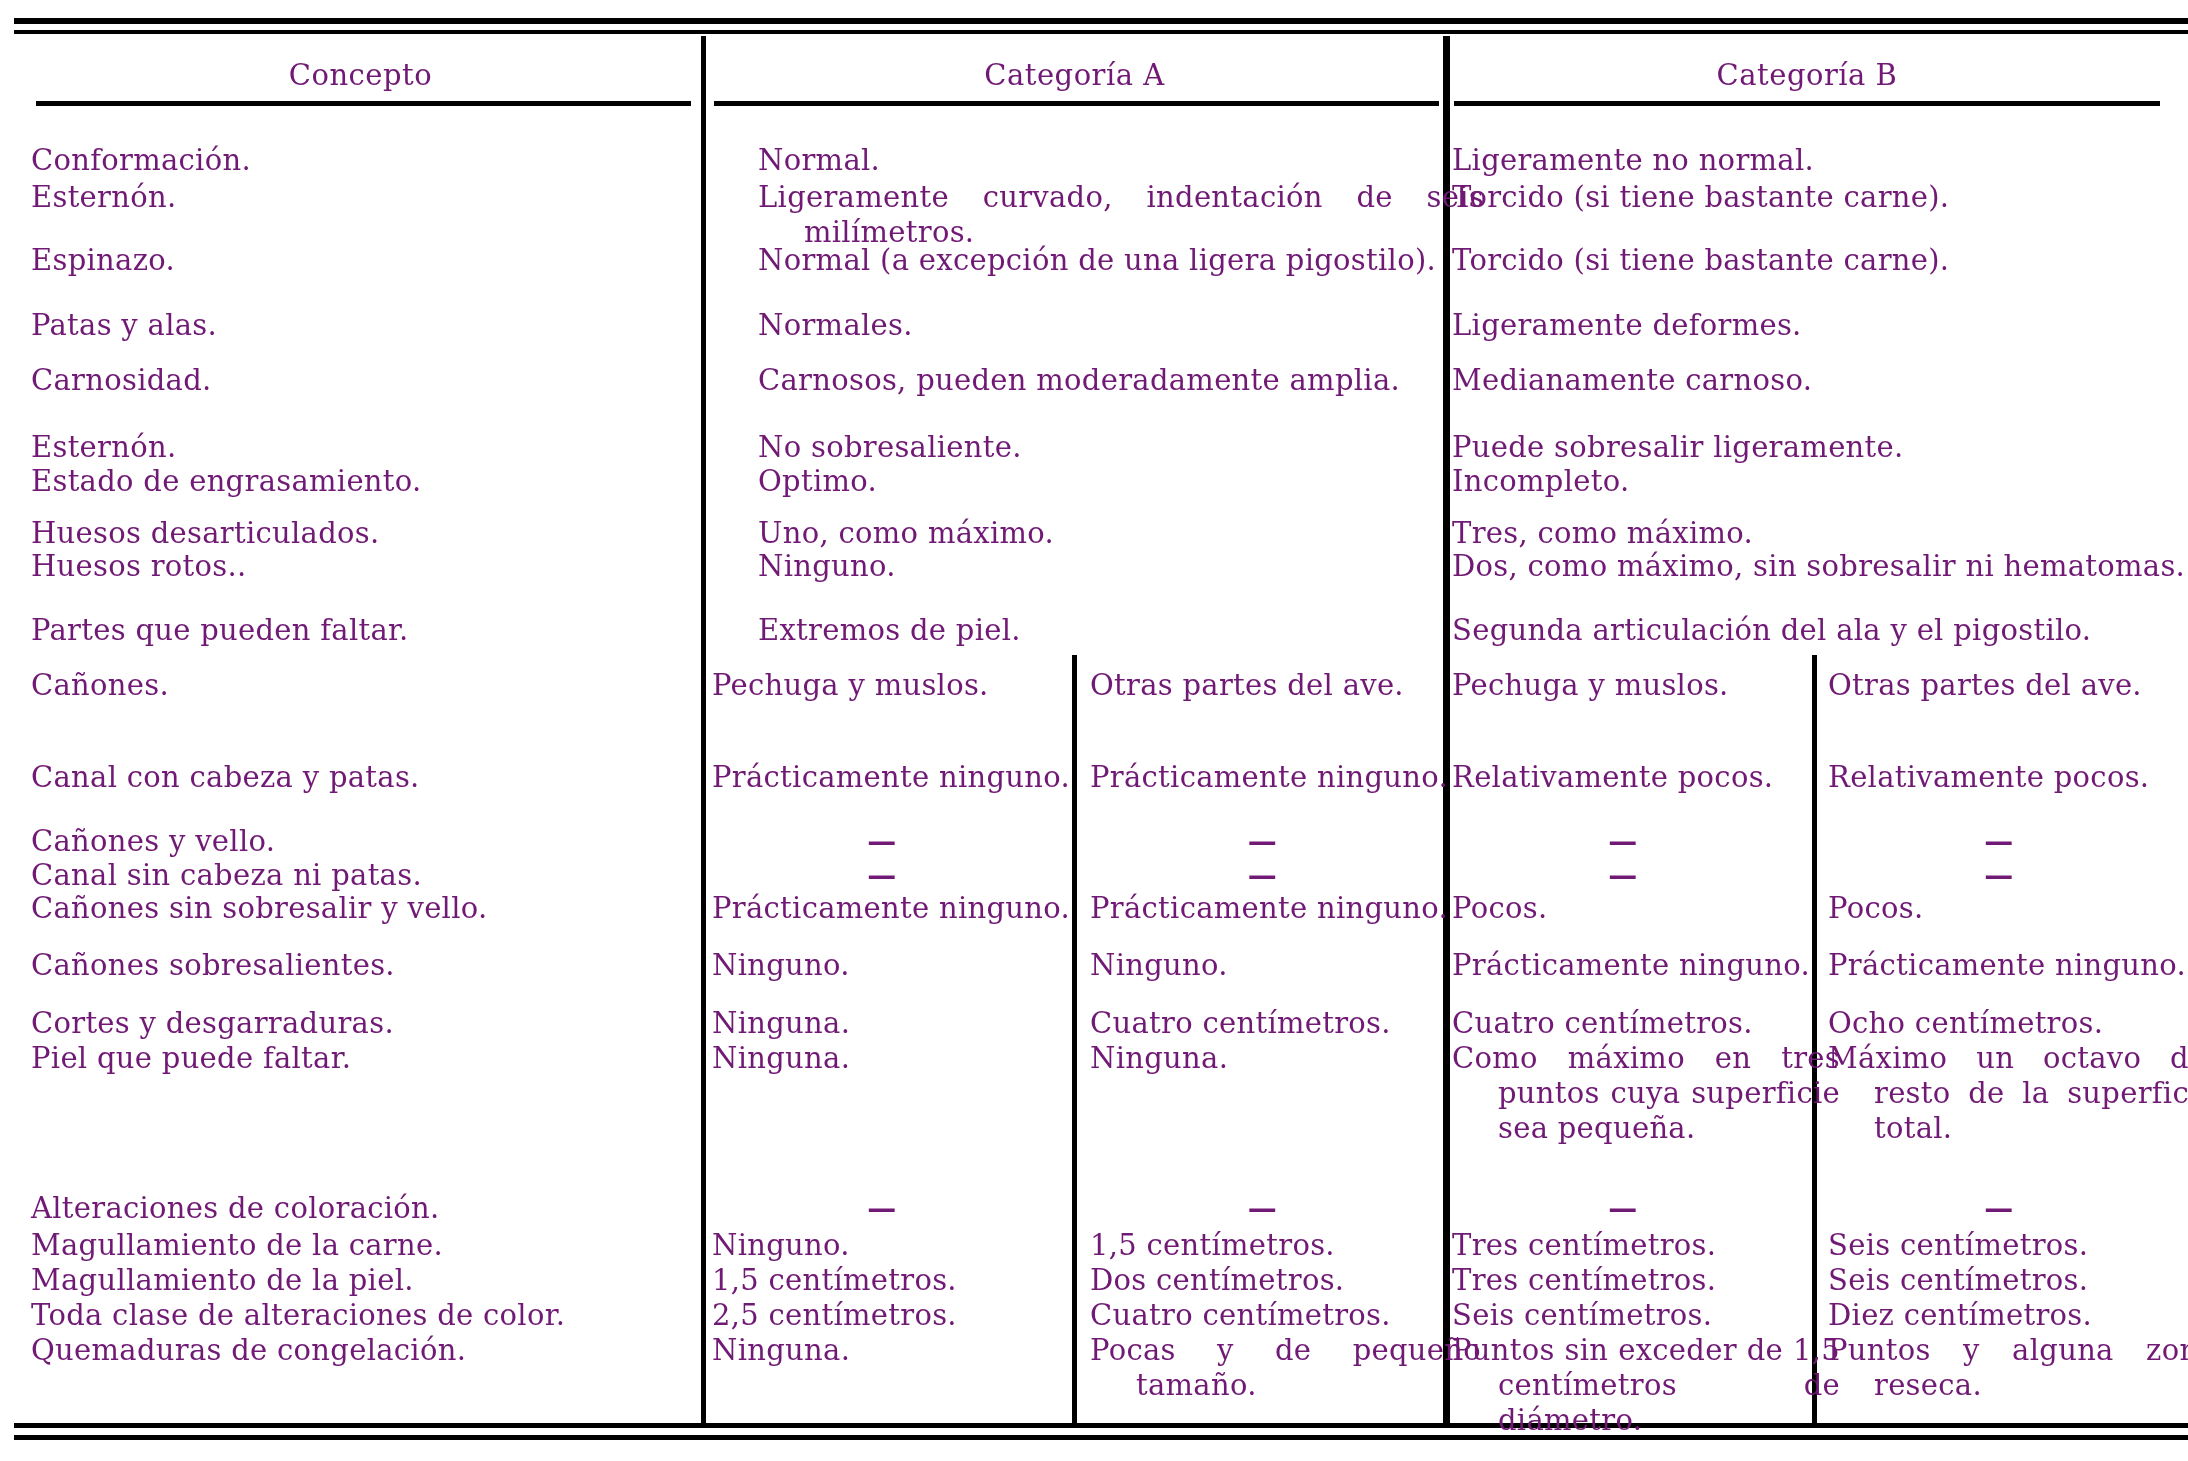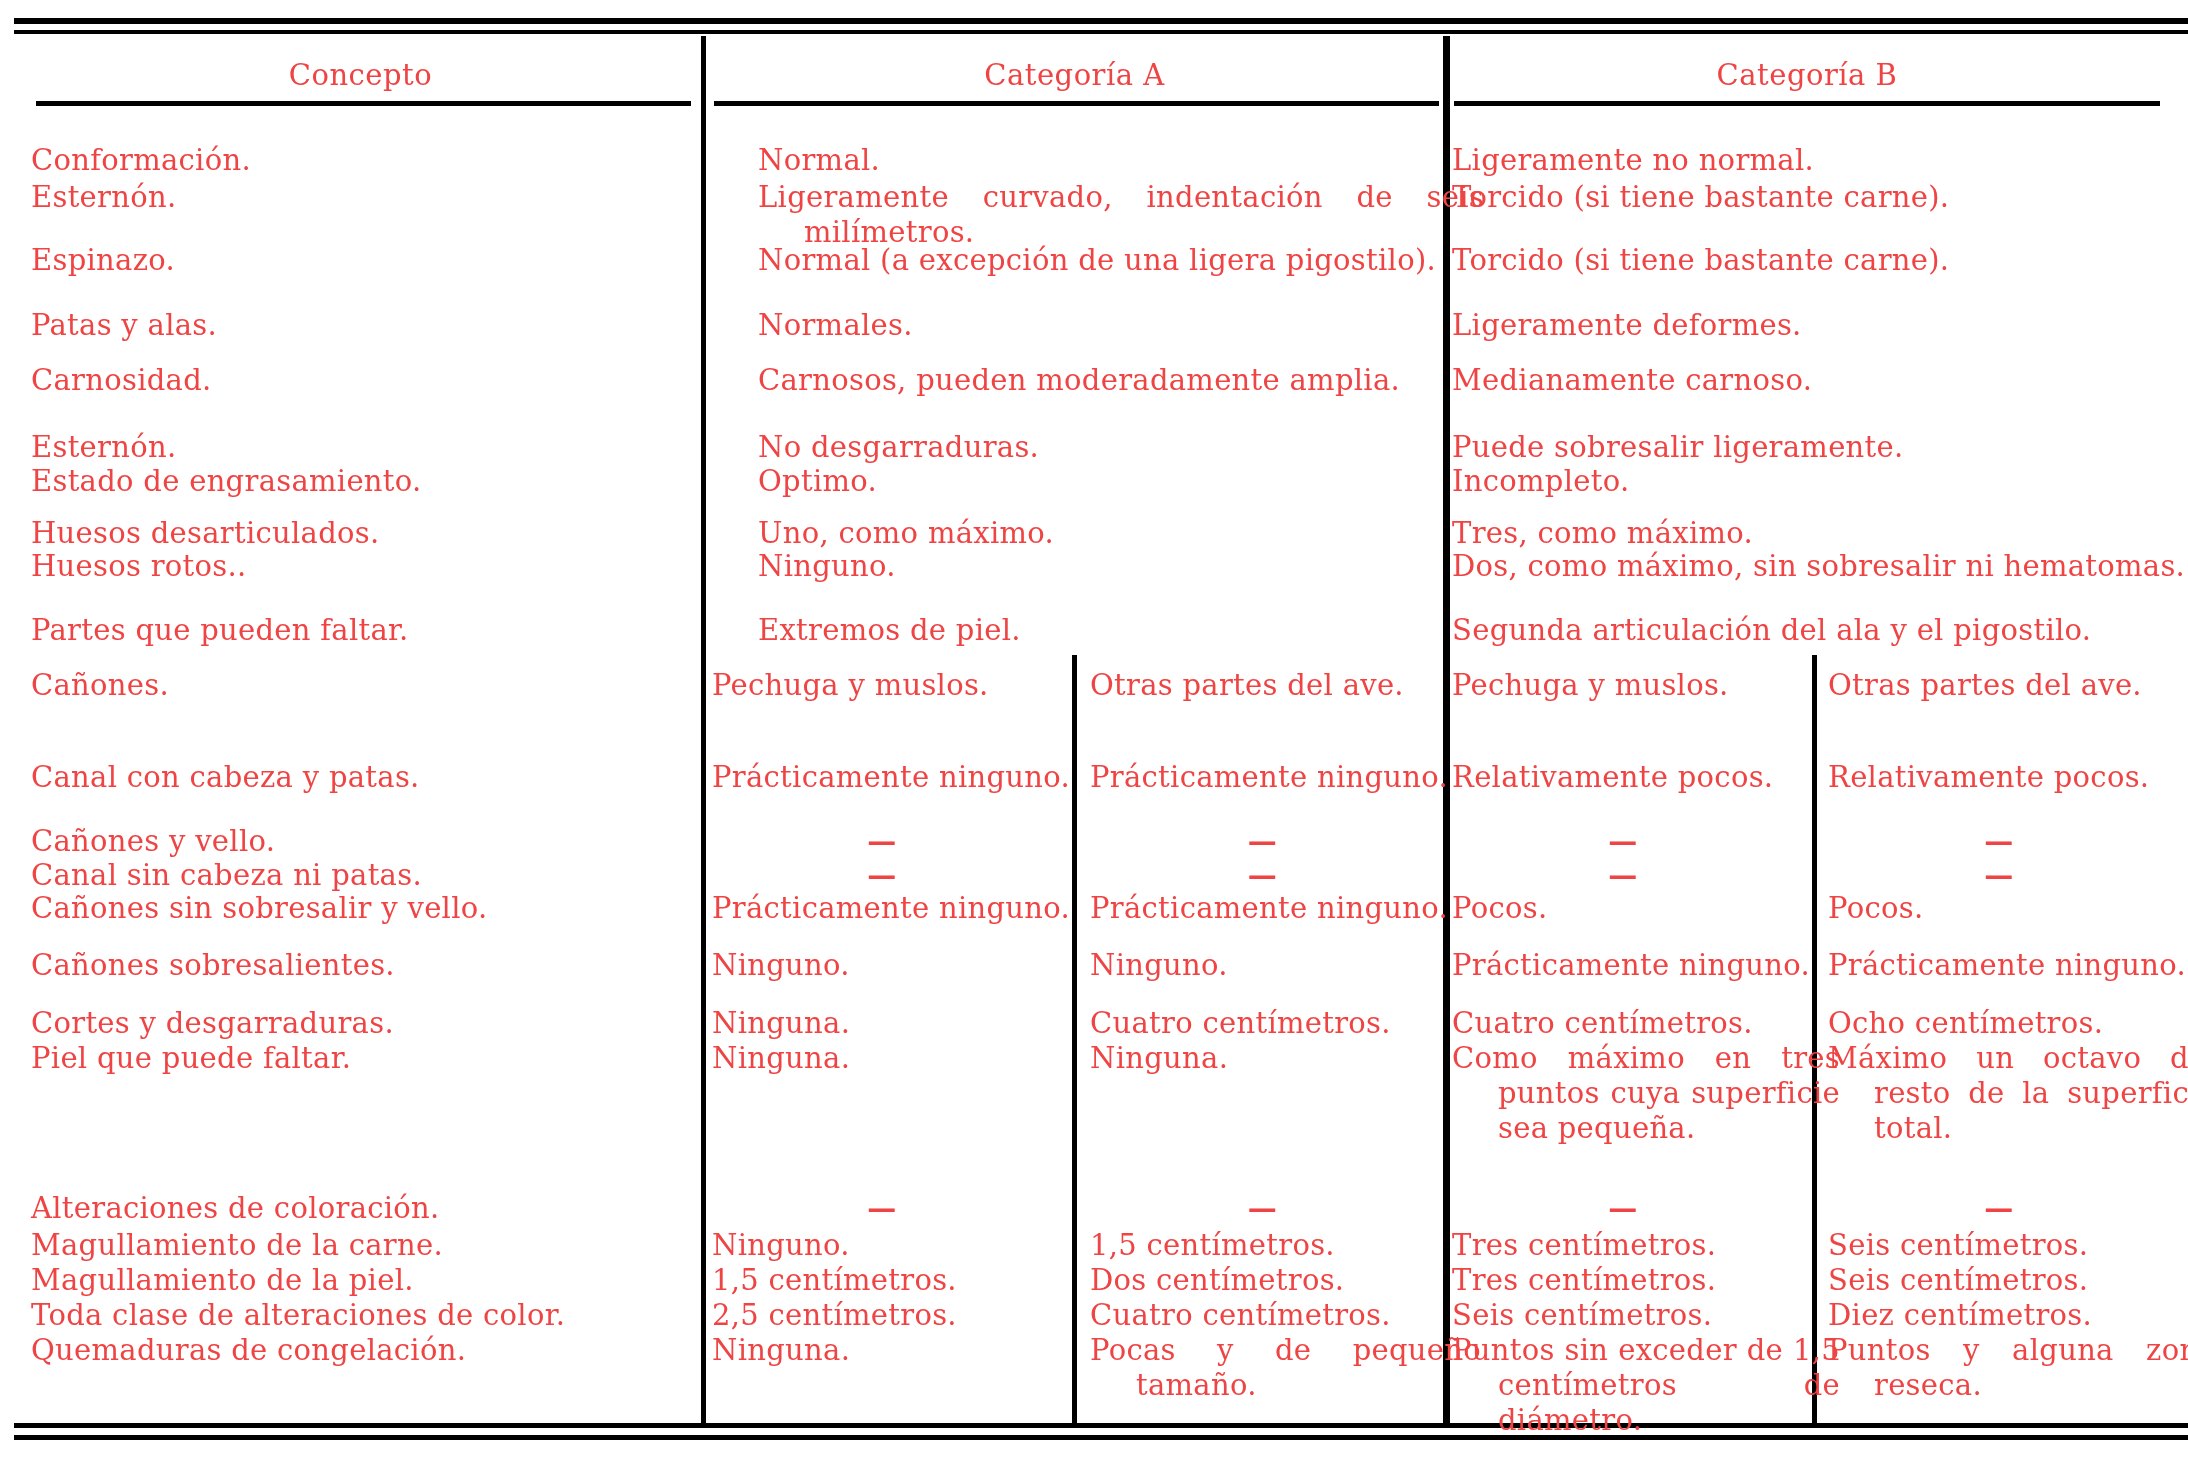--- a/index.html
+++ b/index.html
@@ -1,17 +1,17 @@
 <!DOCTYPE html>
 <html><head>
 <meta charset="utf-8">
 <style>
   html,body{margin:0;padding:0;background:#e8e8e4;}
   #page{position:relative;width:2188px;height:1461px;background:#ffffff;overflow:hidden;
-        font-family:"DejaVu Serif",serif;color:#ef4444;}
+        font-family:"DejaVu Serif",serif;color:#701a75;}
   .rule{position:absolute;background:#000;}
   .hdr{position:absolute;font-size:29px;line-height:35px;text-align:center;letter-spacing:.5px;}
   .row{position:absolute;left:0;top:0;width:2188px;height:0;}
   .cell{position:absolute;top:0;font-size:29px;line-height:35px;letter-spacing:.3px;
         text-align:justify;padding-left:46px;text-indent:-46px;}
   .c1{left:31px;width:665px;text-align:left;}
   .aF{left:712px;width:680px;margin-left:46px;}
   .bF{left:1452px;width:700px;}
   .a1{left:712px;width:340px;}
   .a2{left:1090px;width:345px;}
@@ -60,21 +60,21 @@
     <div class="cell aF">Normales.</div>
     <div class="cell bF">Ligeramente deformes.</div>
   </div>
   <div class="row" style="top:363px">
     <div class="cell c1">Carnosidad.</div>
     <div class="cell aF">Carnosos, pueden moderadamente amplia.</div>
     <div class="cell bF">Medianamente carnoso.</div>
   </div>
   <div class="row" style="top:430px">
     <div class="cell c1">Esternón.</div>
-    <div class="cell aF">No desgarraduras.</div>
+    <div class="cell aF">No sobresaliente.</div>
     <div class="cell bF">Puede sobresalir ligeramente.</div>
   </div>
   <div class="row" style="top:464px">
     <div class="cell c1">Estado de engrasamiento.</div>
     <div class="cell aF">Optimo.</div>
     <div class="cell bF">Incompleto.</div>
   </div>
   <div class="row" style="top:516px">
     <div class="cell c1">Huesos desarticulados.</div>
     <div class="cell aF">Uno, como máximo.</div>

